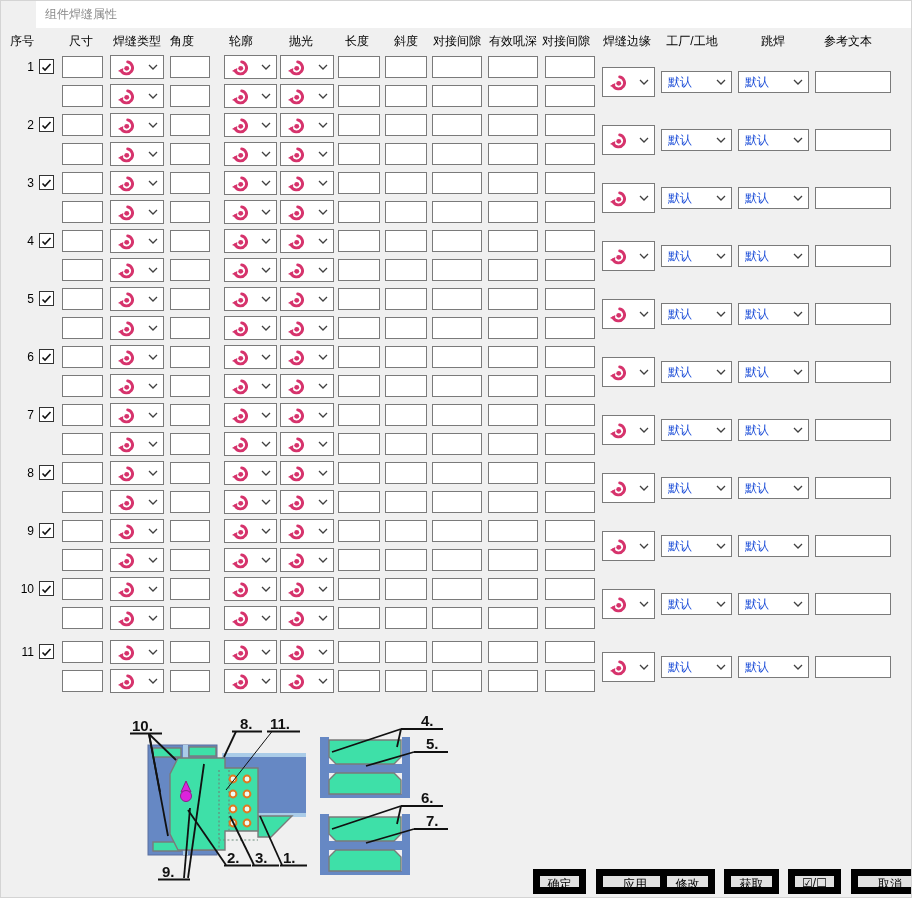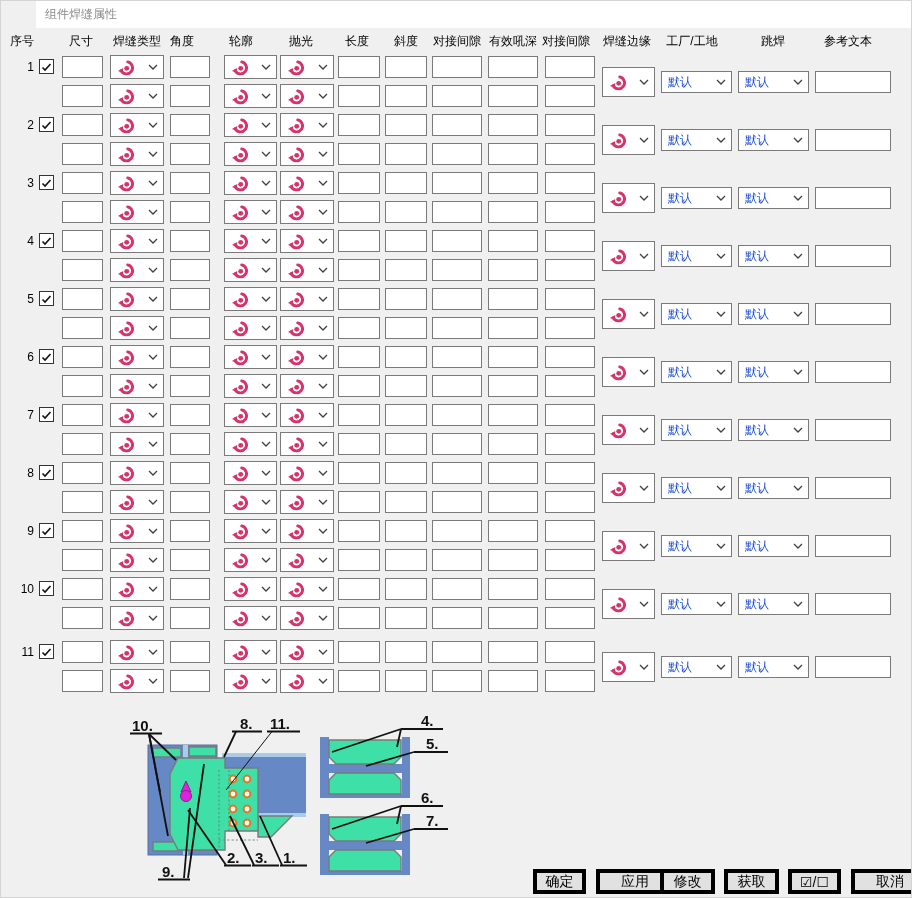--- a/index.html
+++ b/index.html
@@ -48,22 +48,22 @@
   .c-pitch   { left:385px; width:42px; }
   .c-root    { left:432px; width:50px; }
   .c-throat  { left:488px; width:50px; }
   .c-gap     { left:545px; width:50px; }
   .c-edge    { left:602px; width:53px; top:12px; height:30px; }
   .c-factory { left:661px; width:71px; top:16px; height:22px; }
   .c-skip    { left:738px; width:71px; top:16px; height:22px; }
   .c-ref     { left:815px; width:76px; top:16px; height:22px; }
 
   
-  .btn { position:absolute; top:869px; height:25px; background:#e1e1e1; border:4px solid #000000;
-         box-sizing:border-box; font-size:14px; font-family:inherit; color:#000; padding:0; }
+  .btn { position:absolute; top:869px; height:25px; background:#e1e1e1; border:7px solid #000000;
+         box-sizing:border-box; font-size:12px; font-family:inherit; color:#000; padding:0; }
   #btn-ok     { left:533px; width:53px; }
   #btn-apply  { left:596px; width:78px; }
   #btn-modify { left:660px; width:55px; }
   #btn-get    { left:724px; width:55px; }
   #btn-toggle { left:788px; width:53px; }
   #btn-cancel { left:851px; width:78px; }
 
   
   #diagram { position:absolute; left:120px; top:700px; }
   #diagram text { font-family:"Liberation Sans","DejaVu Sans",sans-serif; font-size:15px;

